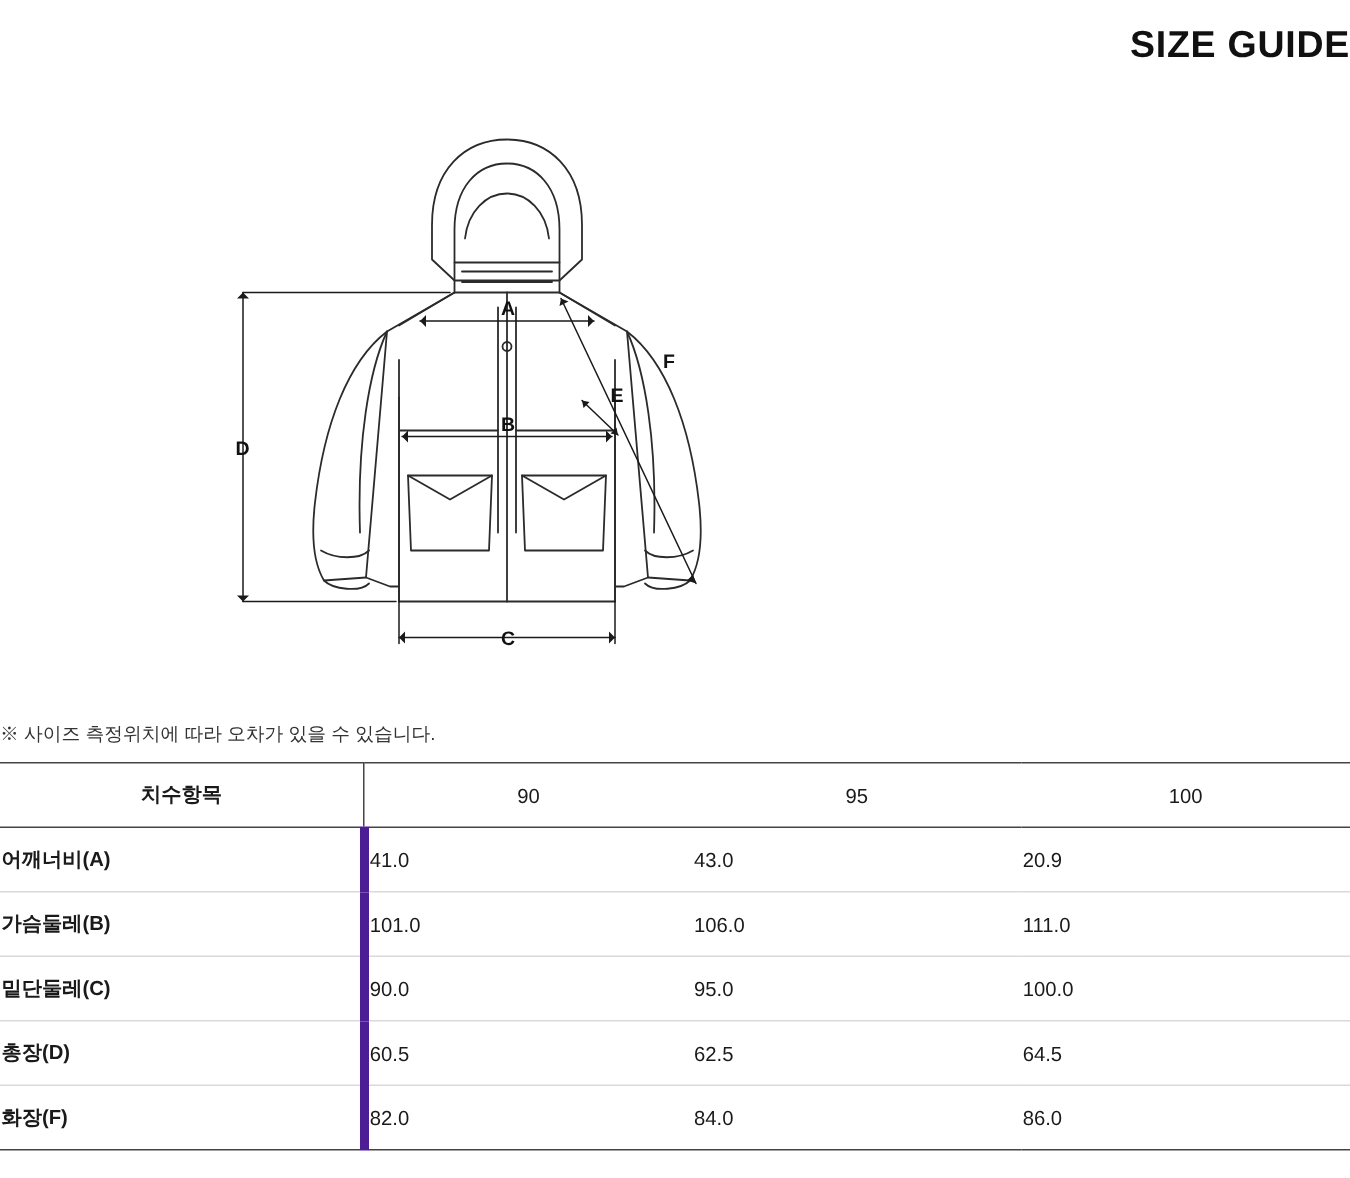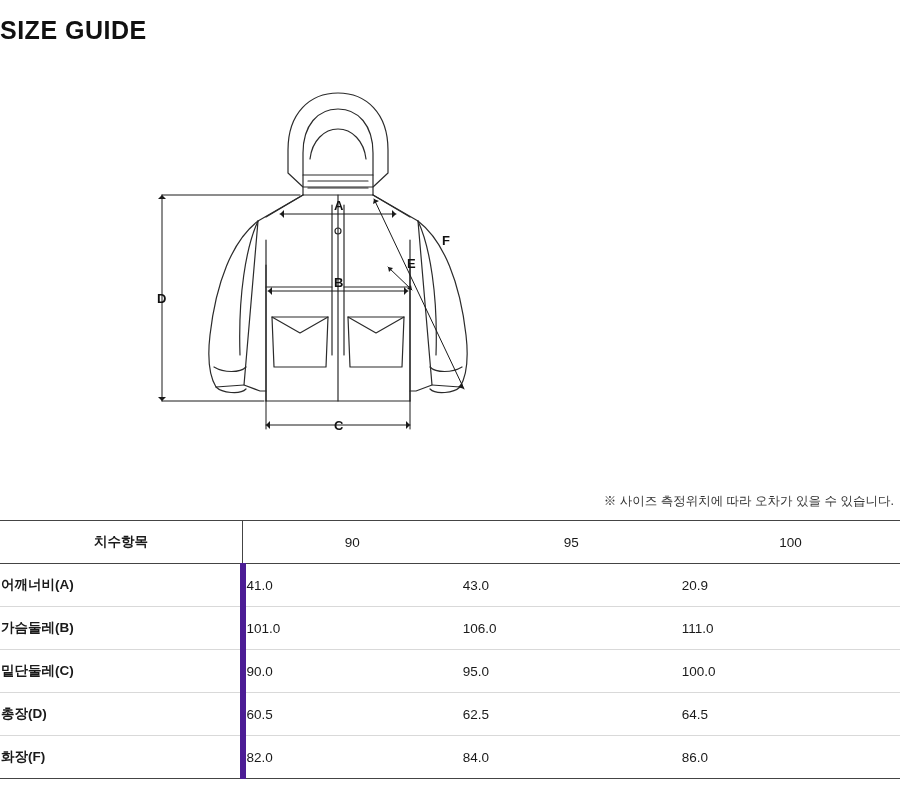--- a/index.html
+++ b/index.html
@@ -13,43 +13,43 @@
     font-family: "Liberation Sans", sans-serif;
     color: #1a1a1a;
     overflow: hidden;
   }
   .page {
     position: relative;
     width: 900px;
     height: 785px;
   }
   .title {
-    text-align: left;
+    text-align: right;
     font-size: 25px;
     font-weight: bold;
     letter-spacing: 0.5px;
     margin: 16px 0 0 0;
     color: #111;
   }
   .diagram-wrap {
     position: relative;
     width: 900px;
     height: 400px;
     margin-top: 10px;
   }
   .diagram-wrap svg {
     display: block;
     margin: 0 auto;
   }
   .note {
-    text-align: right;
+    text-align: left;
     font-size: 12.5px;
     color: #333;
     padding-right: 6px;
-    margin-top: 38px;
+    margin-top: 26px;
   }
   table.size-table {
     width: 900px;
     border-collapse: collapse;
     margin-top: 10px;
     table-layout: fixed;
   }
   table.size-table th,
   table.size-table td {
     border-top: 1px solid #d9d9d9;

